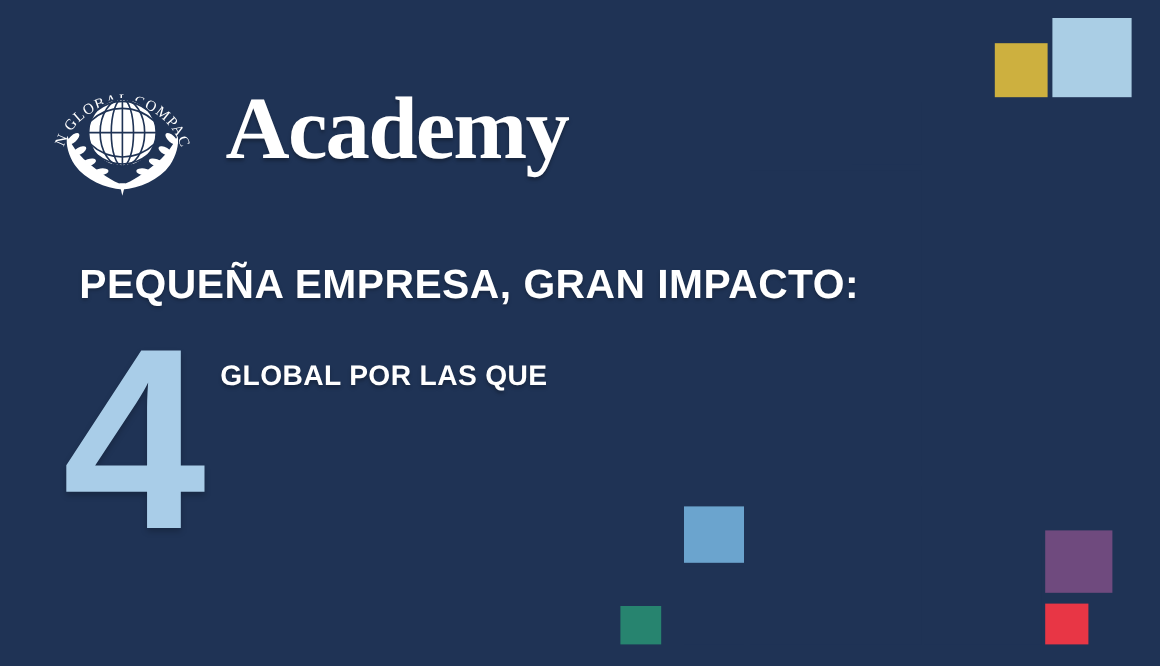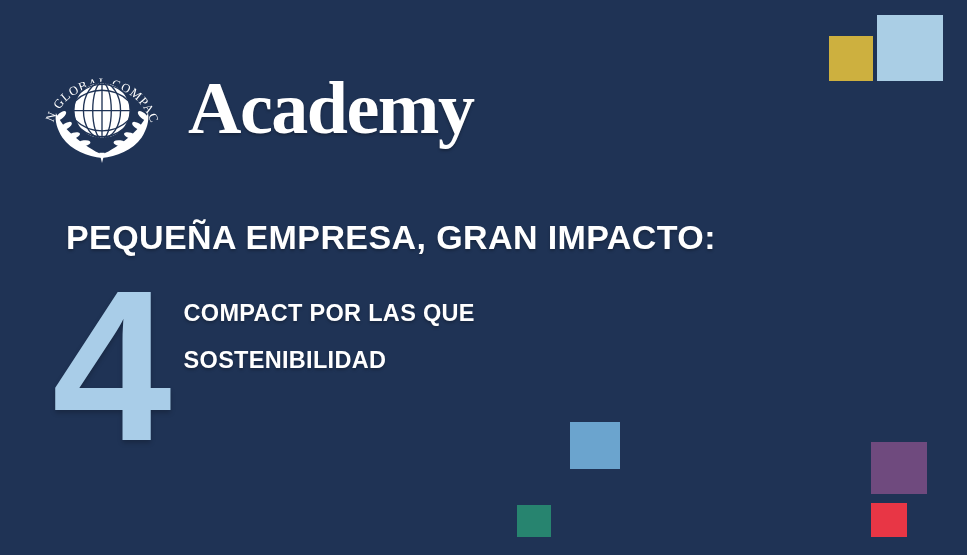--- a/index.html
+++ b/index.html
@@ -308,18 +308,17 @@
     </svg>
 
     <div id="academy-wordmark">Academy</div>
   </div>
 
   <div id="kicker">PEQUEÑA EMPRESA, GRAN IMPACTO:</div>
 
   <div id="headline-block">
     <div id="big-number">4</div>
     <div id="headline-lines">
-      <div class="headline-line">COMPACT POR LAS QUE</div>
-      <div class="headline-line">SOSTENIBILIDAD</div>
+      <div class="headline-line">GLOBAL POR LAS QUE</div>
     </div>
   </div>
 
 </div>
 
 </body></html>

